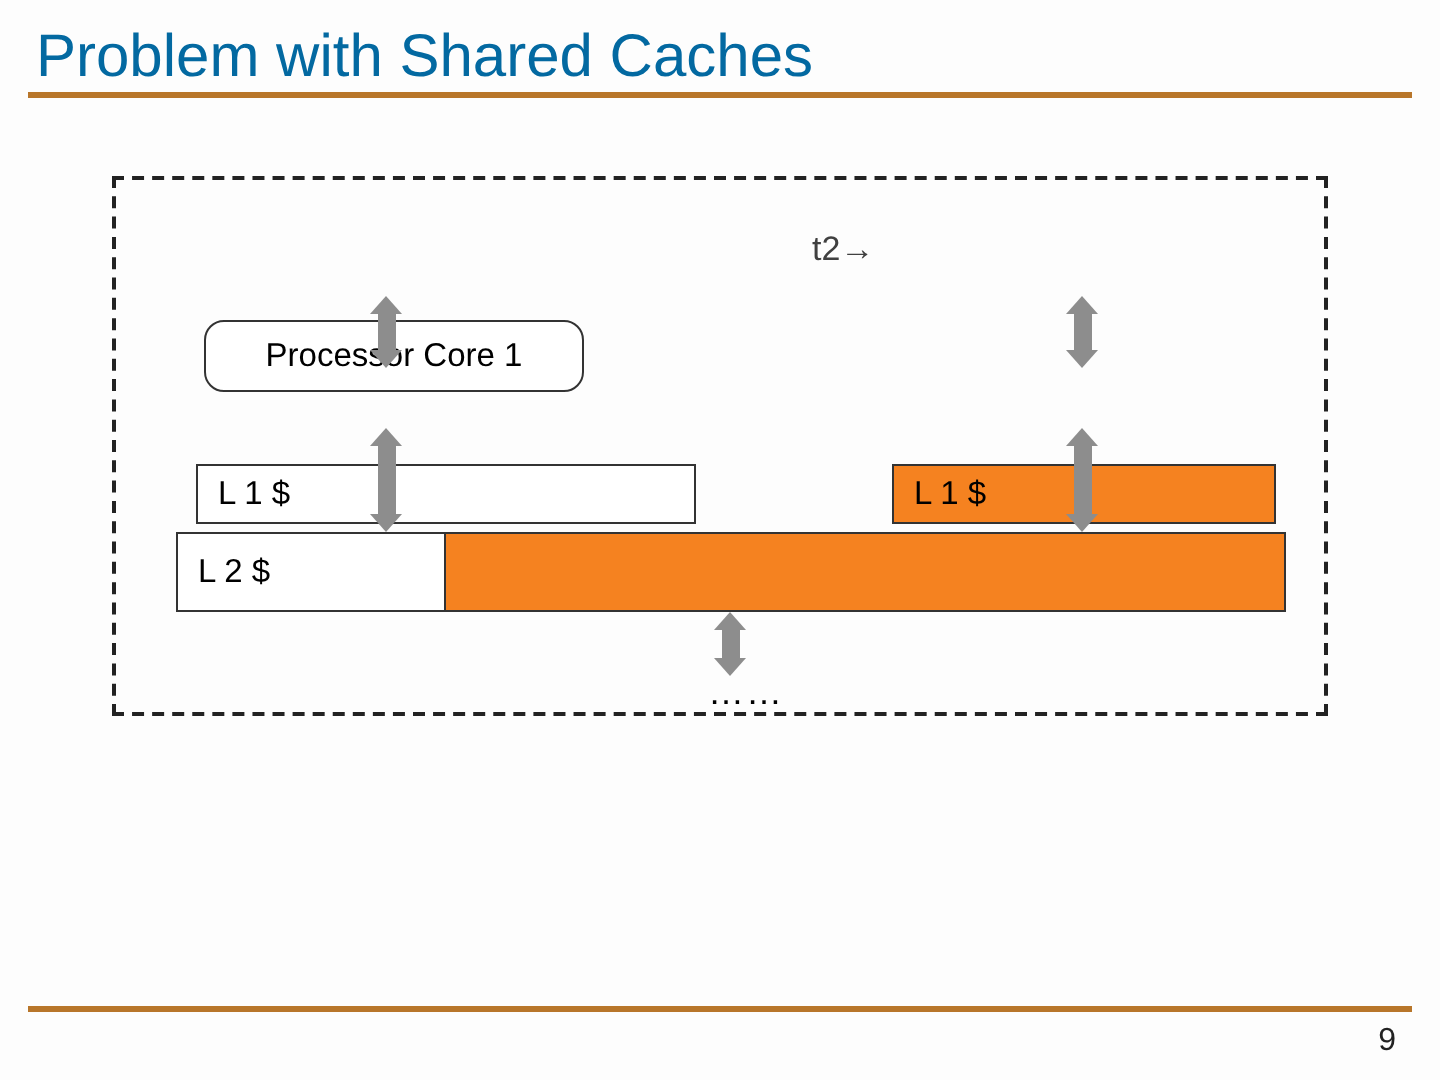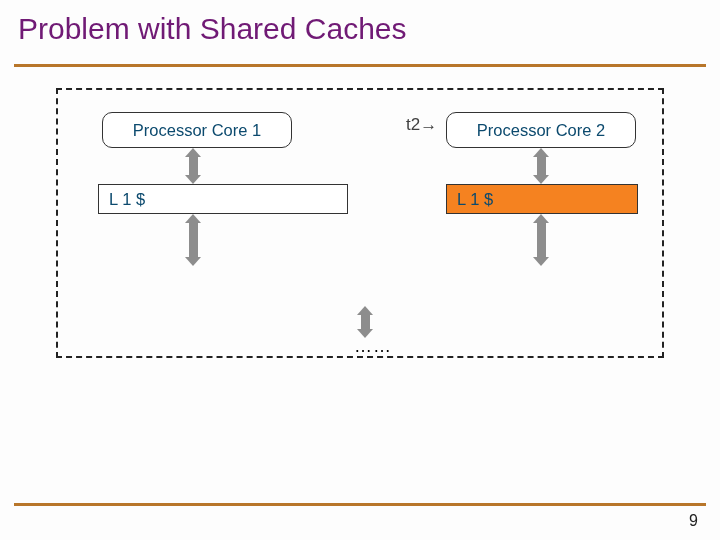--- a/index.html
+++ b/index.html
@@ -6,22 +6,22 @@
   body {
     width: 720px;
     height: 540px;
     background: #fdfdfd;
     font-family: Arial, Helvetica, sans-serif;
     position: relative;
     overflow: hidden;
   }
   .title {
     font-size: 30px;
-    color: #701a75;
-    padding: 12px 0 18px 18px;
+    color: #0369a1;
+    padding: 12px 0 0 18px;
     font-weight: 400;
   }
   .title-rule {
     margin: 0 14px 0 14px;
     border: none;
     border-top: 3px solid #b8762a;
   }
   .diagram-frame {
     position: absolute;
     left: 56px;
@@ -31,21 +31,22 @@
     border: 2px dashed #222;
   }
   .box {
     position: absolute;
     border: 1.5px solid #333;
     background: #fff;
     display: flex;
     align-items: center;
     font-size: 16.5px;
     padding-left: 10px;
-    color: #0c4a6e;
+    color: #000000;
+    margin-top: 48px;
   }
   .core {
     border-radius: 10px;
     height: 36px;
     justify-content: center;
     padding-left: 0;
   }
   .core1 { left: 44px; top: 22px; width: 190px; }
   .core2 { left: 388px; top: 22px; width: 190px; }
   .t2 {
@@ -136,39 +137,42 @@
 </head>
 <body>
 
 <div class="title">Problem with Shared Caches</div>
 <hr class="title-rule">
 
 <div class="diagram-frame">
 
   <div class="box core core1">Processor Core 1</div>
   <div class="t2">t2→</div>
-  <div class="box core core2">Processor Core 2</div>
 
   <div class="varrow va1">
       <div class="shaft"></div>
     </div>
   <div class="varrow va2">
       <div class="shaft"></div>
     </div>
 
   <div class="box l1-left">L 1 $</div>
   <div class="box l1-right">L 1 $</div>
 
   <div class="varrow va3">
       <div class="shaft"></div>
     </div>
   <div class="varrow va4">
       <div class="shaft"></div>
     </div>
 
+  <div class="l2-row">
+    <div class="l2-label">L 2 $</div>
+    <div class="l2-fill"></div>
+  </div>
 
   <div class="varrow va5">
       <div class="shaft"></div>
     </div>
   <div class="dots">……</div>
 </div>
 
 <hr class="footer-rule">
 <div class="page-num">9</div>
 

